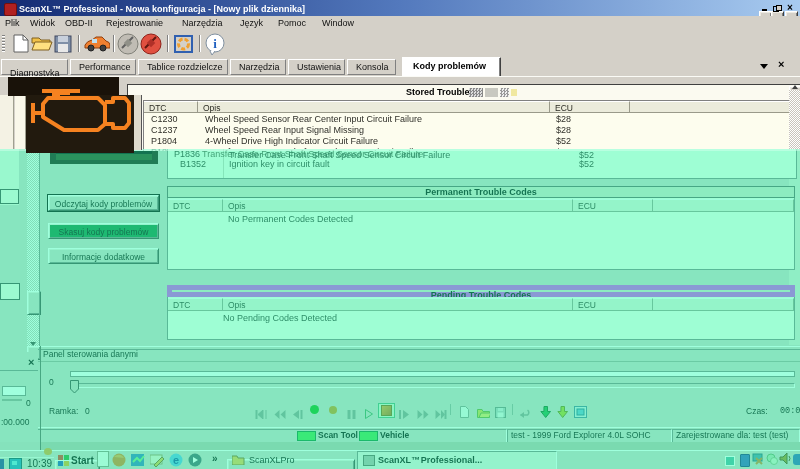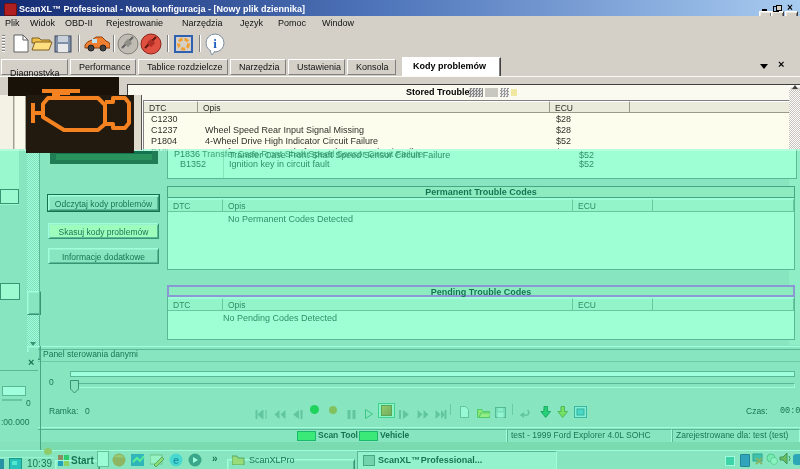--- a/index.html
+++ b/index.html
@@ -167,20 +167,21 @@
   <div class="abs" style="left:372px;top:3px;width:9px;height:9px;background:repeating-conic-gradient(#999 0% 25%,#eee 0% 50%) 0 0/3px 3px;"></div>
   <div class="abs" style="left:383px;top:4px;width:6px;height:7px;background:#f0e8a0;"></div>
 
   <div class="abs" style="left:15px;top:15px;width:651px;height:51px;border-left:1px solid #808080;border-top:1px solid #808080;">
     <div class="hdrcell abs" style="left:0;top:0;width:54px;height:12px;">DTC</div>
     <div class="hdrcell abs" style="left:54px;top:0;width:352px;height:12px;">Opis</div>
     <div class="hdrcell abs" style="left:406px;top:0;width:80px;height:12px;">ECU</div>
     <div class="hdrcell abs" style="left:486px;top:0;width:164px;height:12px;"></div>
     <div class="abs" style="left:0;top:12px;width:650px;height:39px;background:#fdfdee;"></div>
     <div class="abs t9" style="left:7px;top:13px;">C1230</div>
+    <div class="abs t9" style="left:61px;top:13px;">Wheel Speed Sensor Rear Center Input Circuit Failure</div>
     <div class="abs t9" style="left:412px;top:13px;">$28</div>
     <div class="abs t9" style="left:7px;top:24px;">C1237</div>
     <div class="abs t9" style="left:61px;top:24px;">Wheel Speed Rear Input Signal Missing</div>
     <div class="abs t9" style="left:412px;top:24px;">$28</div>
     <div class="abs t9" style="left:7px;top:35px;">P1804</div>
     <div class="abs t9" style="left:61px;top:35px;">4-Wheel Drive High Indicator Circuit Failure</div>
     <div class="abs t9" style="left:412px;top:35px;">$52</div>
     <div class="abs t9" style="left:7px;top:46px;">P1836</div>
     <div class="abs t9" style="left:61px;top:46px;">Transfer Case Front Shaft Speed Sensor Circuit Failure</div>
     <div class="abs t9" style="left:412px;top:46px;">$52</div>
@@ -199,36 +200,36 @@
   <div class="abs t9" style="left:34px;top:0px;color:#5a5a4a;">Transfer Case Front Shaft Speed Sensor Circuit Failure</div>
   <div class="abs t9" style="left:61px;top:1px;">Transfer Case Front Shaft Speed Sensor Circuit Failure</div>
   <div class="abs t9" style="left:411px;top:1px;">$52</div>
   <div class="abs t9" style="left:12px;top:10px;">B1352</div>
   <div class="abs t9" style="left:61px;top:10px;">Ignition key in circuit fault</div>
   <div class="abs t9" style="left:411px;top:10px;">$52</div>
 </div>
 
 <div class="abs raised" style="left:48px;top:187px;width:111px;height:16px;background:#d4d0c8;outline:1px solid #000;
      font-size:8.5px;color:#000;text-align:center;padding-top:3px;box-sizing:border-box;">Odczytaj kody problemów</div>
-<div class="abs raised" style="left:48px;top:215px;width:111px;height:16px;background:#fef9c3;
+<div class="abs raised" style="left:48px;top:215px;width:111px;height:16px;background:#15803d;
      font-size:8.5px;color:#000;text-align:center;padding-top:3px;box-sizing:border-box;">Skasuj kody problemów</div>
 <div class="abs raised" style="left:48px;top:240px;width:111px;height:16px;background:#d4d0c8;
      font-size:8.5px;color:#000;text-align:center;padding-top:3px;box-sizing:border-box;">Informacje dodatkowe</div>
 
 <div class="abs" style="left:167px;top:186px;width:628px;height:12px;background:#dcdcca;border:1px solid #606060;
      font-size:9px;font-weight:bold;color:#000;text-align:center;line-height:11px;box-sizing:border-box;">Permanent Trouble Codes</div>
 <div class="abs" style="left:167px;top:198px;width:628px;height:72px;background:#fdfdee;border:1px solid #808080;border-top:none;box-sizing:border-box;">
   <div class="hdrcell abs" style="left:0;top:1px;width:55px;height:13px;">DTC</div>
   <div class="hdrcell abs" style="left:55px;top:1px;width:350px;height:13px;">Opis</div>
   <div class="hdrcell abs" style="left:405px;top:1px;width:80px;height:13px;">ECU</div>
   <div class="hdrcell abs" style="left:485px;top:1px;width:141px;height:13px;"></div>
   <div class="abs t9" style="left:60px;top:16px;">No Permanent Codes Detected</div>
 </div>
 
-<div class="abs" style="left:167px;top:285px;width:628px;height:12px;background:#dcdcca;border:2px solid #d946ef;
+<div class="abs" style="left:167px;top:285px;width:628px;height:12px;background:#dcdcca;border:5px solid #d946ef;
      font-size:9px;font-weight:bold;color:#000;text-align:center;line-height:11px;box-sizing:border-box;">Pending Trouble Codes</div>
 <div class="abs" style="left:167px;top:297px;width:628px;height:43px;background:#fdfdee;border:1px solid #808080;border-top:none;box-sizing:border-box;">
   <div class="hdrcell abs" style="left:0;top:1px;width:55px;height:13px;">DTC</div>
   <div class="hdrcell abs" style="left:55px;top:1px;width:350px;height:13px;">Opis</div>
   <div class="hdrcell abs" style="left:405px;top:1px;width:80px;height:13px;">ECU</div>
   <div class="hdrcell abs" style="left:485px;top:1px;width:141px;height:13px;"></div>
   <div class="abs t9" style="left:55px;top:16px;">No Pending Codes Detected</div>
 </div>
 
 <div class="abs" style="left:38px;top:346px;width:762px;height:2px;border-top:1px solid #fff;border-bottom:1px solid #808080;"></div>

